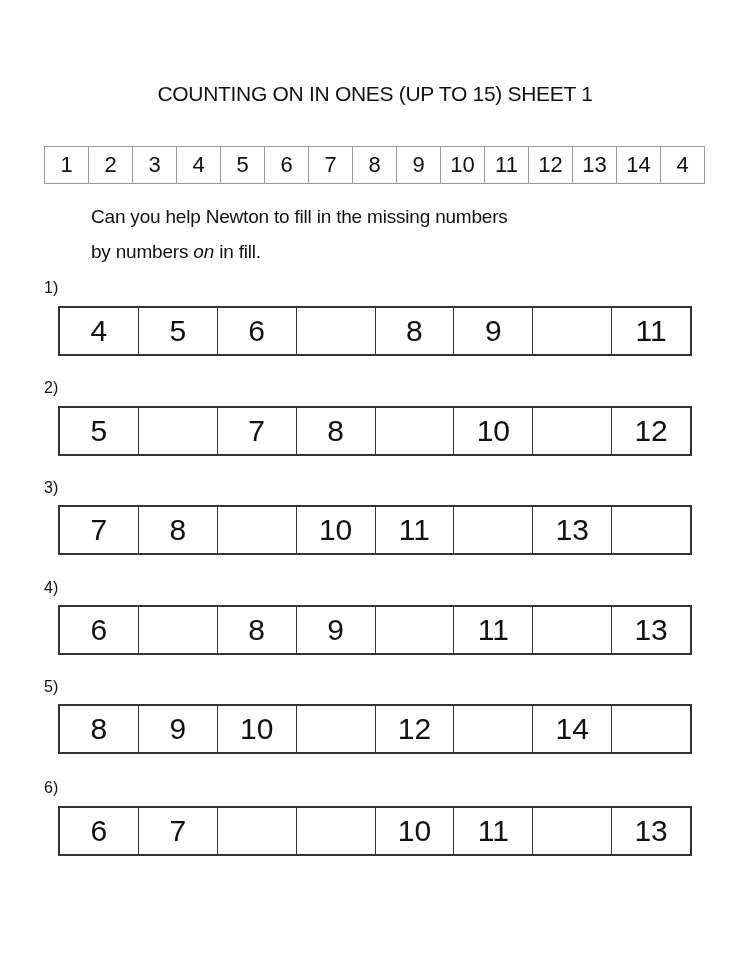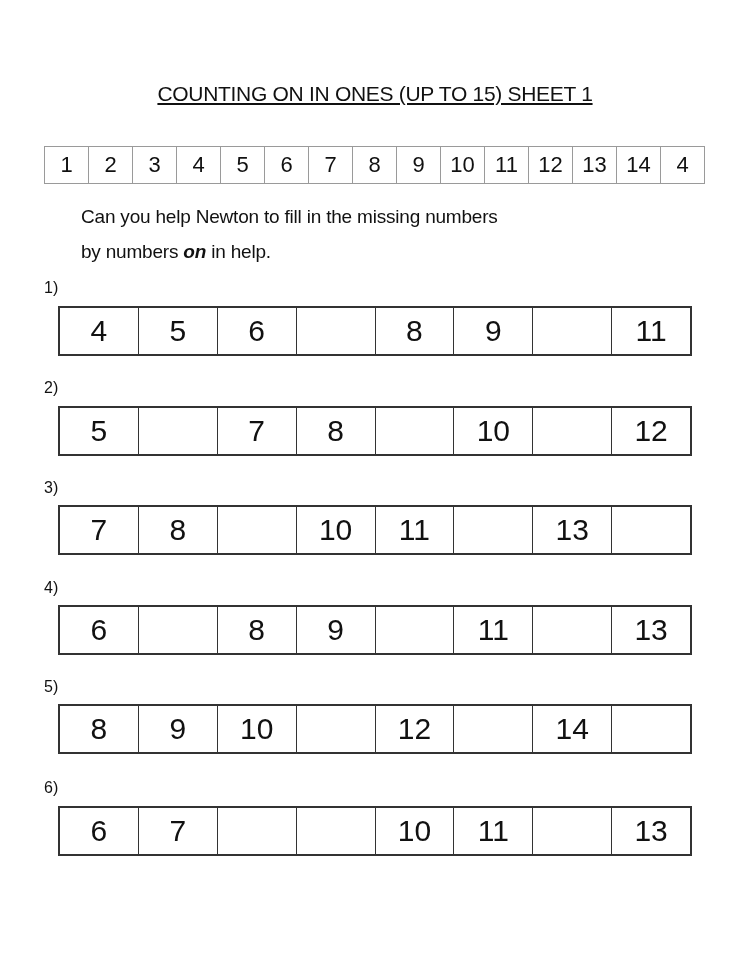--- a/index.html
+++ b/index.html
@@ -2,35 +2,35 @@
 <html><head>
   <meta charset="utf-8">
   <style>
     html, body { margin: 0; padding: 0; background: #ffffff; }
     body {
       width: 750px; height: 970px; position: relative; overflow: hidden;
       font-family: "Liberation Sans", "DejaVu Sans", sans-serif; color: #111;
     }
     .title {
       position: absolute; top: 82px; left: 0; width: 750px; text-align: center;
-      font-size: 21px; text-decoration: underline; letter-spacing: -0.3px;
+      font-size: 21px; letter-spacing: -0.3px;
     }
     .numline {
       position: absolute; top: 146px; left: 44px; width: 661px; height: 38px;
       display: flex; border: 1px solid #9a9a9a; box-sizing: border-box;
     }
     .numline .nl-cell {
       flex: 1; border-right: 1px solid #9a9a9a; display: flex;
       align-items: center; justify-content: center; font-size: 22px;
     }
     .numline .nl-cell:last-child { border-right: none; }
     .instr {
-      position: absolute; left: 81px; font-size: 19px; letter-spacing: -0.2px;
+      position: absolute; left: 91px; font-size: 19px; letter-spacing: -0.2px;
     }
-    .instr em { font-weight: bold; font-style: italic; }
+    .instr em { font-weight: normal; font-style: italic; }
     .qlabel { position: absolute; left: 44px; font-size: 16px; }
     .row {
       position: absolute; left: 58px; width: 634px; height: 50px;
       display: flex; border: 2px solid #333; box-sizing: border-box;
     }
     .row .cell {
       flex: 1; border-right: 1.5px solid #333; display: flex;
       align-items: center; justify-content: center; font-size: 30px;
     }
     .row .cell:last-child { border-right: none; }
@@ -52,21 +52,21 @@
   <div class="nl-cell">9</div>
   <div class="nl-cell">10</div>
   <div class="nl-cell">11</div>
   <div class="nl-cell">12</div>
   <div class="nl-cell">13</div>
   <div class="nl-cell">14</div>
   <div class="nl-cell">4</div>
 </div>
 
 <div class="instr" style="top:206px;">Can you help Newton to fill in the missing numbers</div>
-<div class="instr" style="top:241px;"><span>by numbers </span><em>on</em><span> in help.</span></div>
+<div class="instr" style="top:241px;"><span>by numbers </span><em>on</em><span> in fill.</span></div>
 
 <div class="qlabel" style="top:279px;">1)</div>
 <div class="row" style="top:306px;">
   <div class="cell">4</div>
   <div class="cell">5</div>
   <div class="cell">6</div>
   <div class="cell"></div>
   <div class="cell">8</div>
   <div class="cell">9</div>
   <div class="cell"></div>

